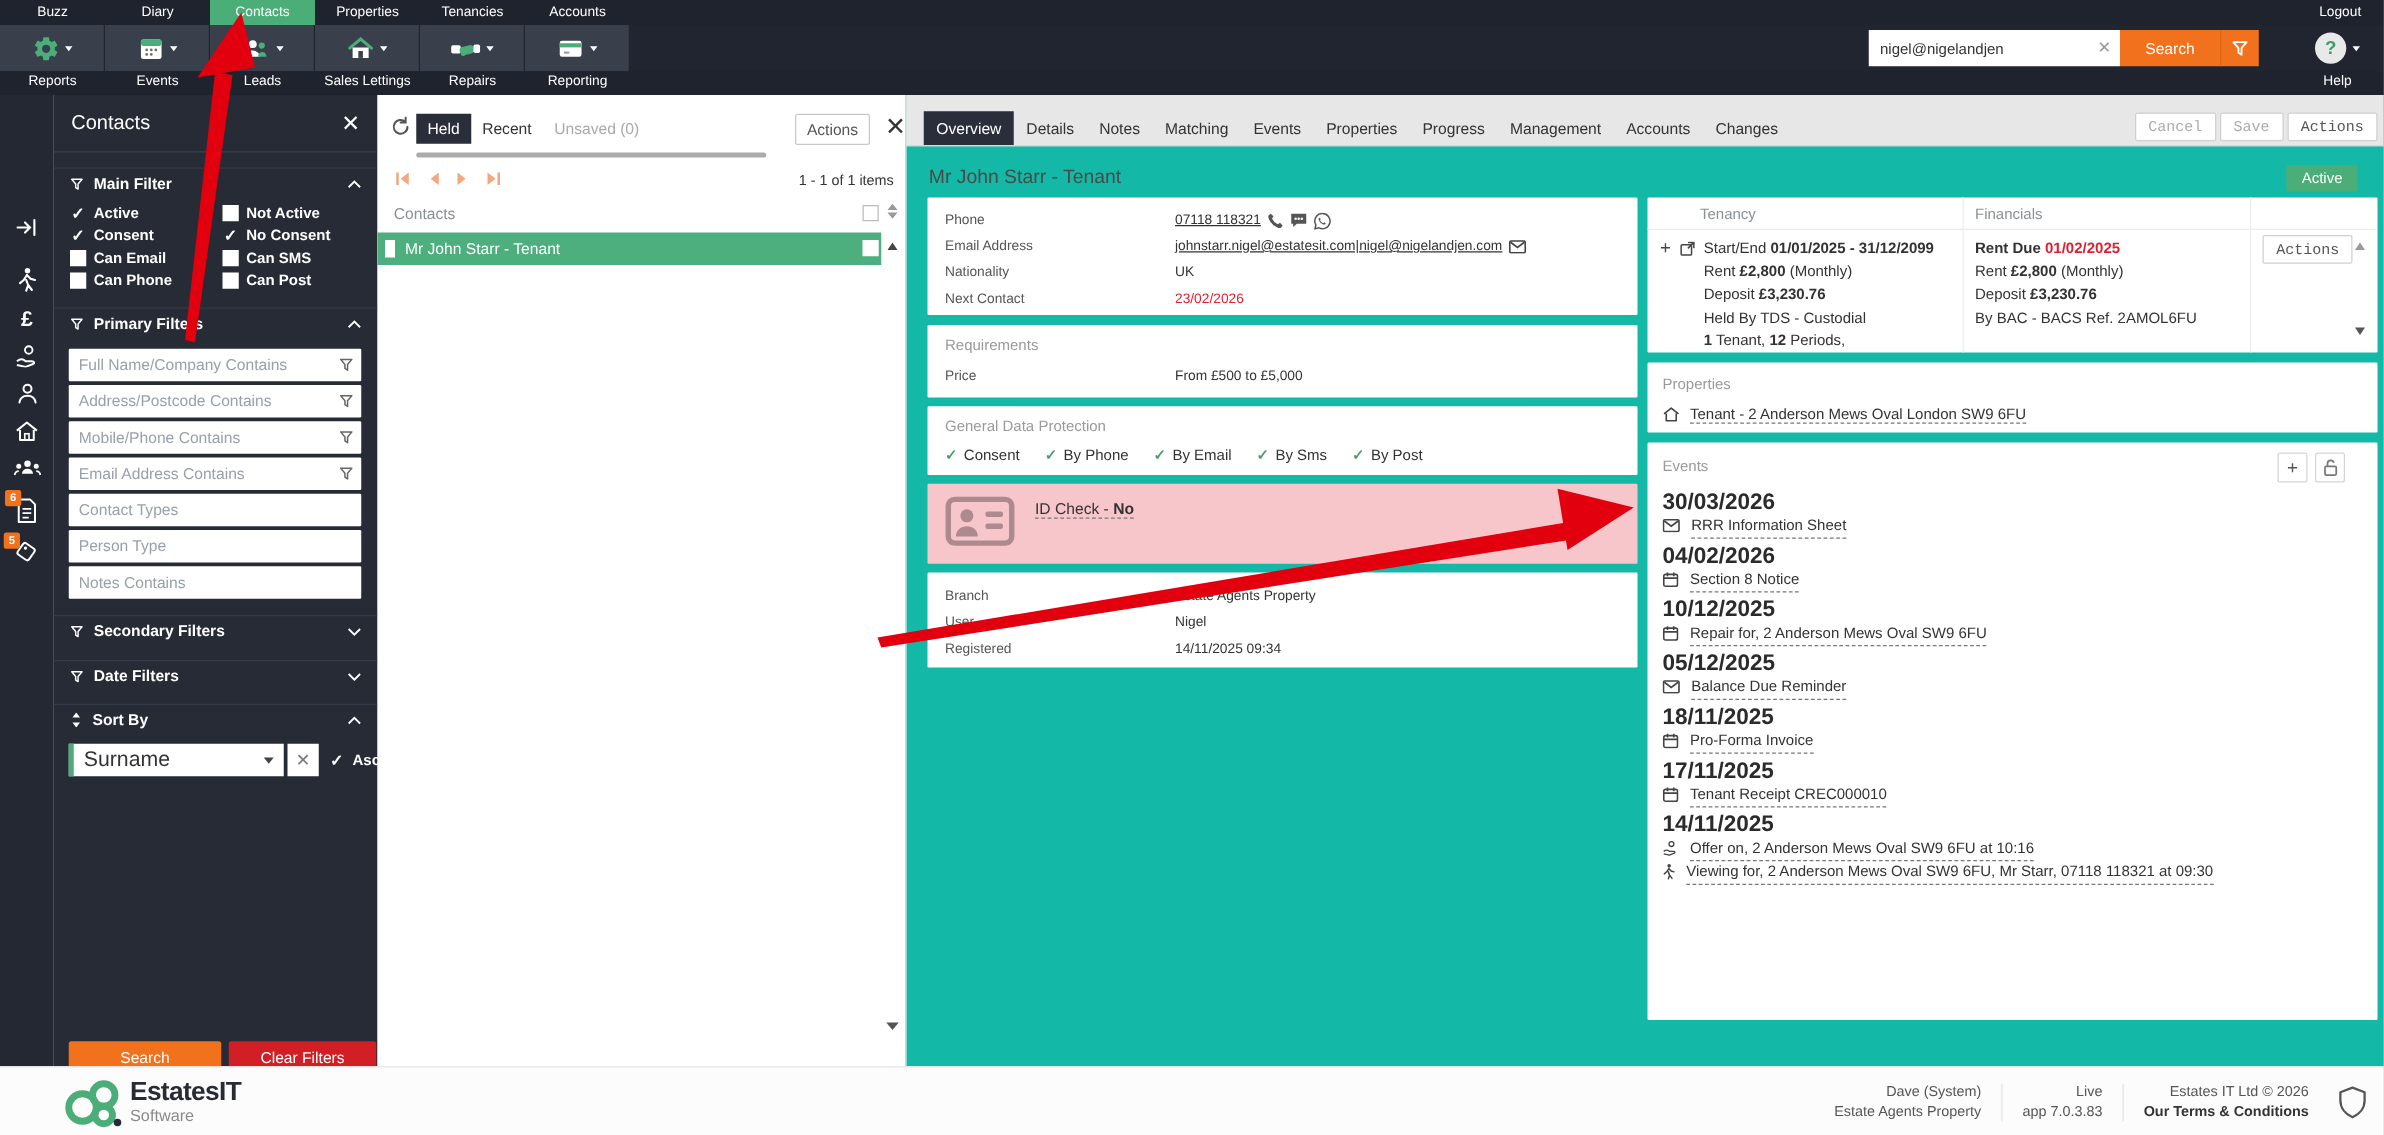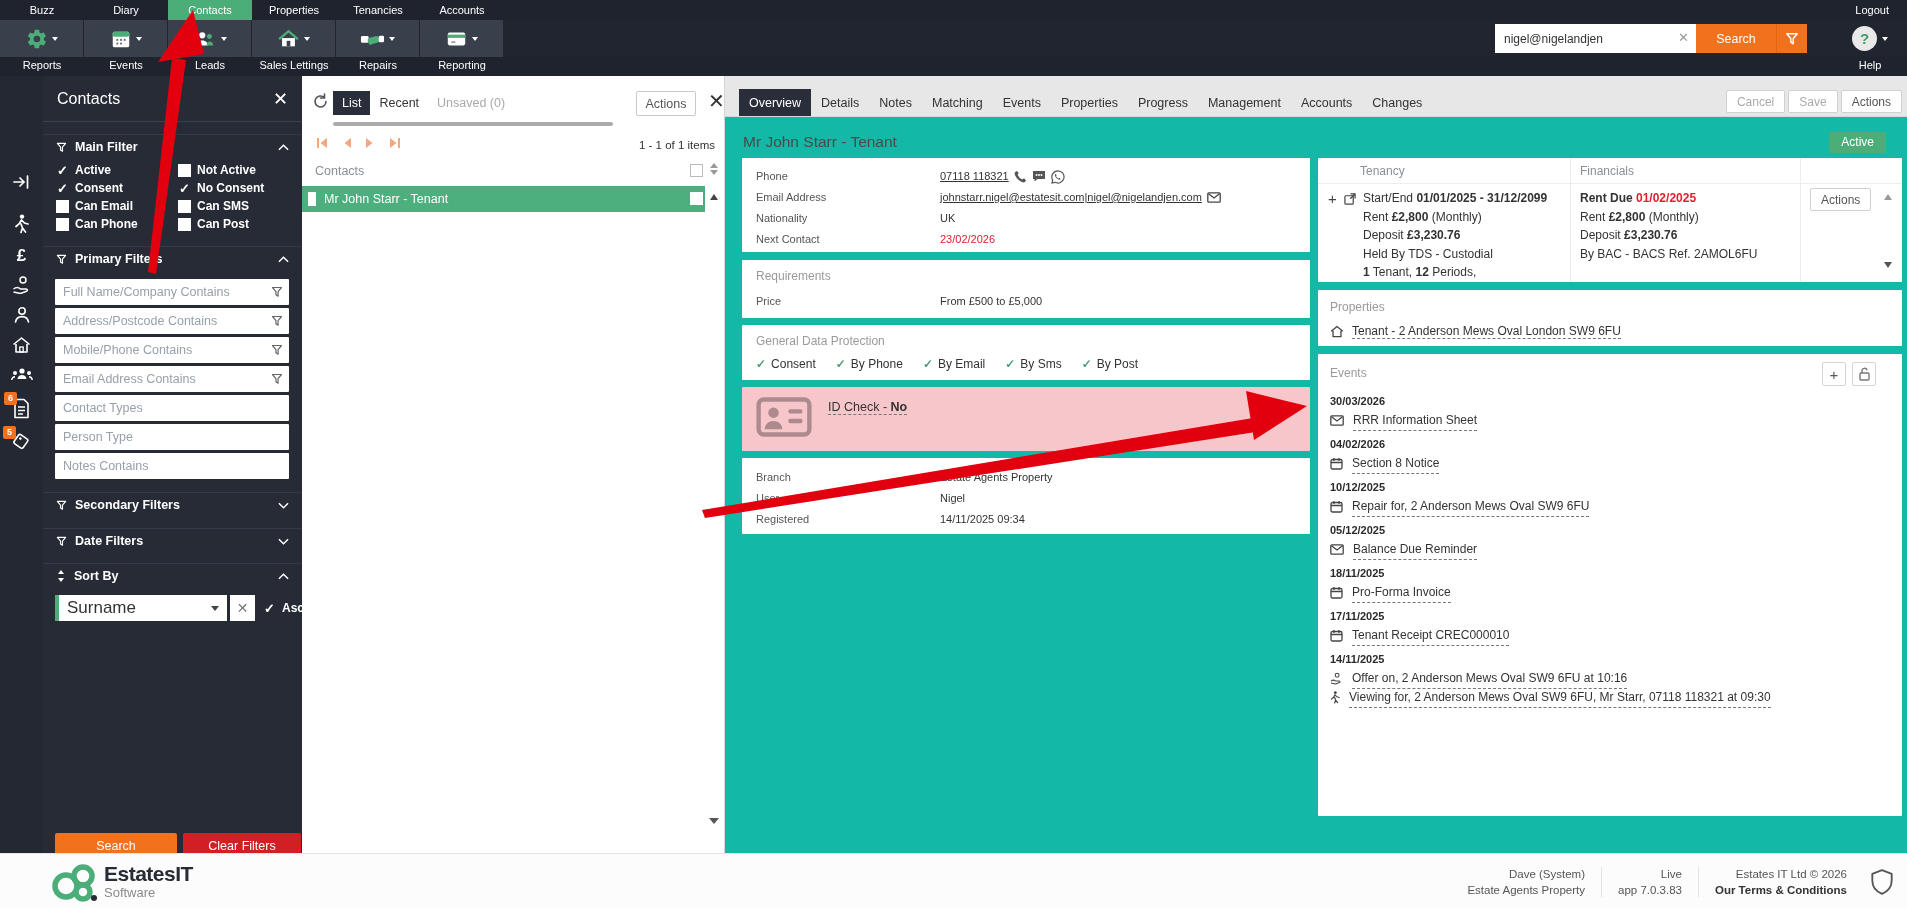--- a/index.html
+++ b/index.html
@@ -70,21 +70,21 @@
   .lrow .rtext{margin-left:22px;font-size:12.5px}
   .lrow .rchk{position:absolute;left:388px;top:6px;width:13px;height:13px;background:#fff;cursor:pointer}
   .row-tri{position:absolute;left:408px;top:118px;width:0;height:0;border-left:4px solid transparent;border-right:4px solid transparent;border-bottom:6px solid #444}
   .list-bottom-tri{position:absolute;left:407px;top:742px;width:0;height:0;border-left:5px solid transparent;border-right:5px solid transparent;border-top:6px solid #555;cursor:pointer}
   
   #detail{position:absolute;left:725px;top:76px;width:1182px;height:777px;background:#14b8a6;z-index:3}
   .dtabs{position:absolute;left:0;top:0;right:0;height:41px;background:#E7E7E7;border-bottom:1px solid #D8D8D8;display:flex;align-items:flex-end;padding-left:14px}
   .dtab{padding:0 10px;height:27px;display:flex;align-items:center;font-size:12.5px;color:#333;cursor:pointer}
   .dtab.active{background:#2A2E3A;color:#fff}
   .dbtns{position:absolute;right:5px;top:14px;display:flex;gap:3px}
-  .btn{height:23px;padding:0 10px;background:#fff;border:1px solid #D0D0D0;border-radius:2px;font-size:12px;color:#555;font-family:Liberation Sans, sans-serif;display:flex;align-items:center;cursor:pointer}
+  .btn{height:23px;padding:0 10px;background:#fff;border:1px solid #D0D0D0;border-radius:2px;font-size:12px;color:#555;font-family:Liberation Mono, monospace;display:flex;align-items:center;cursor:pointer}
   .btn.dis{color:#ABABAB}
   .dtitle{position:absolute;left:18px;top:57px;font-size:15.5px;color:#4A4A4A}
   .badge{position:absolute;right:21px;top:56px;height:21px;padding:0 12px;background:#4BAE79;color:#fff;font-size:12px;line-height:21px;border-radius:2px}
   .card{position:absolute;left:17px;width:568px;background:#fff;border-radius:1px}
   .card.right{left:593px;width:584px}
   .frow{display:flex;font-size:11px;line-height:21px}
   .flabel{width:184px;color:#555;flex:0 0 184px}
   .fval{color:#333;display:flex;align-items:center;gap:5px}
   .u{text-decoration:underline;cursor:pointer}
   .du{border-bottom:1px dashed #777;cursor:pointer}
@@ -95,21 +95,21 @@
   .pinkcard{background:#F7C6CA;display:flex;align-items:flex-start;gap:16px;padding:9px 14px}
   .thead{position:absolute;left:0;top:0;right:0;height:26px;border-bottom:1px solid #EDEDED;font-size:12px;color:#8A8F98}
   .vline{position:absolute;top:0;bottom:0;border-left:1px solid #EDEDED}
   .tlines{position:absolute;top:31px;font-size:12px;color:#333;line-height:18.6px}
   .b{font-weight:bold}
   .tsc-up{position:absolute;left:566px;top:36px;width:0;height:0;border-left:4px solid transparent;border-right:4px solid transparent;border-bottom:6px solid #999;cursor:pointer}
   .tsc-dn{position:absolute;left:566px;top:104px;width:0;height:0;border-left:4px solid transparent;border-right:4px solid transparent;border-top:6px solid #555;cursor:pointer}
   .sqbtn{position:absolute;top:8px;width:24px;height:24px;background:#fff;border:1px solid #D5D5D5;border-radius:2px;display:flex;align-items:center;justify-content:center;color:#555;font-size:15px;cursor:pointer}
   .events{position:absolute;left:12px;top:38px;right:12px}
   .eg{margin-bottom:5px}
-  .edate{font-weight:bold;color:#2B2B2B;font-size:11px;line-height:19px}
+  .edate{font-weight:bold;color:#2B2B2B;font-size:18px;line-height:19px}
   .eitem{display:flex;gap:9px;align-items:center;line-height:19px;height:19px}
   .elink{font-size:12px;color:#333;border-bottom:1px dashed #777;cursor:pointer;white-space:nowrap}
   
   #footer{position:absolute;left:0;top:853px;width:1907px;height:55px;background:#FCFCFC;border-top:1px solid #E5E5E5;z-index:4}
   .brand{position:absolute;left:104px;top:9px}
   .brand .t1{font-size:21px;font-weight:bold;color:#262B36;letter-spacing:-0.5px;line-height:22px}
   .brand .t2{font-size:13px;color:#8A8A8A;line-height:15px}
   .fright{position:absolute;right:12px;top:0;height:55px;display:flex;align-items:center}
   .fg{text-align:right;font-size:11.5px;color:#555;line-height:16px;white-space:nowrap}
   .fg .bold{font-weight:bold;color:#333;cursor:pointer}
@@ -429,21 +429,21 @@
   <button class="fp-btn" style="left:140px;width:118px;background:#D21F26">Clear Filters</button>
 </div>
 
 <div id="list">
   <span style="position:absolute;left:10px;top:17px">
       <svg width="17" height="17" viewBox="0 0 17 17">
         <path d="M14 8.5a5.5 5.5 0 1 1-1.7-4M12.5 1v4h-4" fill="none" stroke="#555" stroke-width="1.6" stroke-linecap="round"></path>
       </svg>
     </span>
   <div style="position:absolute;left:31px;top:15px;display:flex">
-    <div class="ltab active">List</div>
+    <div class="ltab active">Held</div>
     <div class="ltab">Recent</div>
     <div class="ltab muted">Unsaved (0)</div>
   </div>
   <div class="hscroll"></div>
   <button class="actions-btn">Actions</button>
   <span class="close-x">✕</span>
   <div class="pager">
     <span>
         <svg width="13" height="12" viewBox="0 0 13 12">
           <path d="M2 1v10" stroke="#F2A77E" stroke-width="2"></path>

